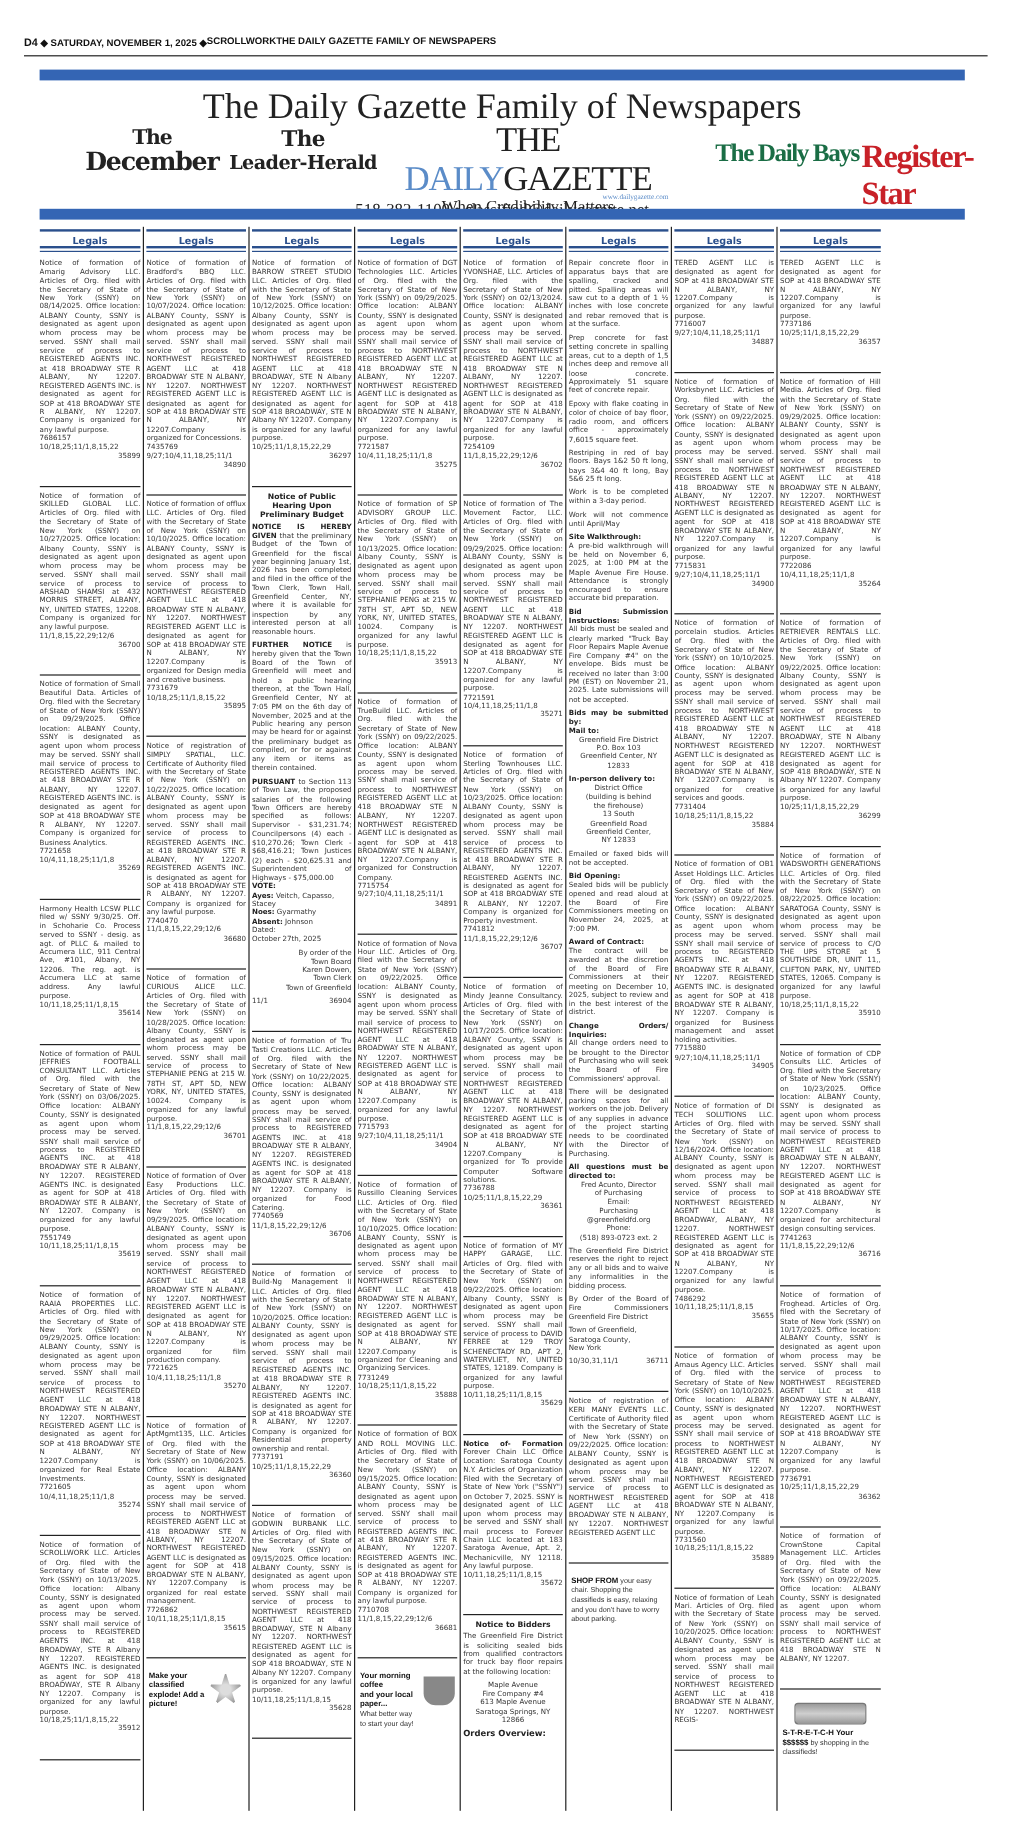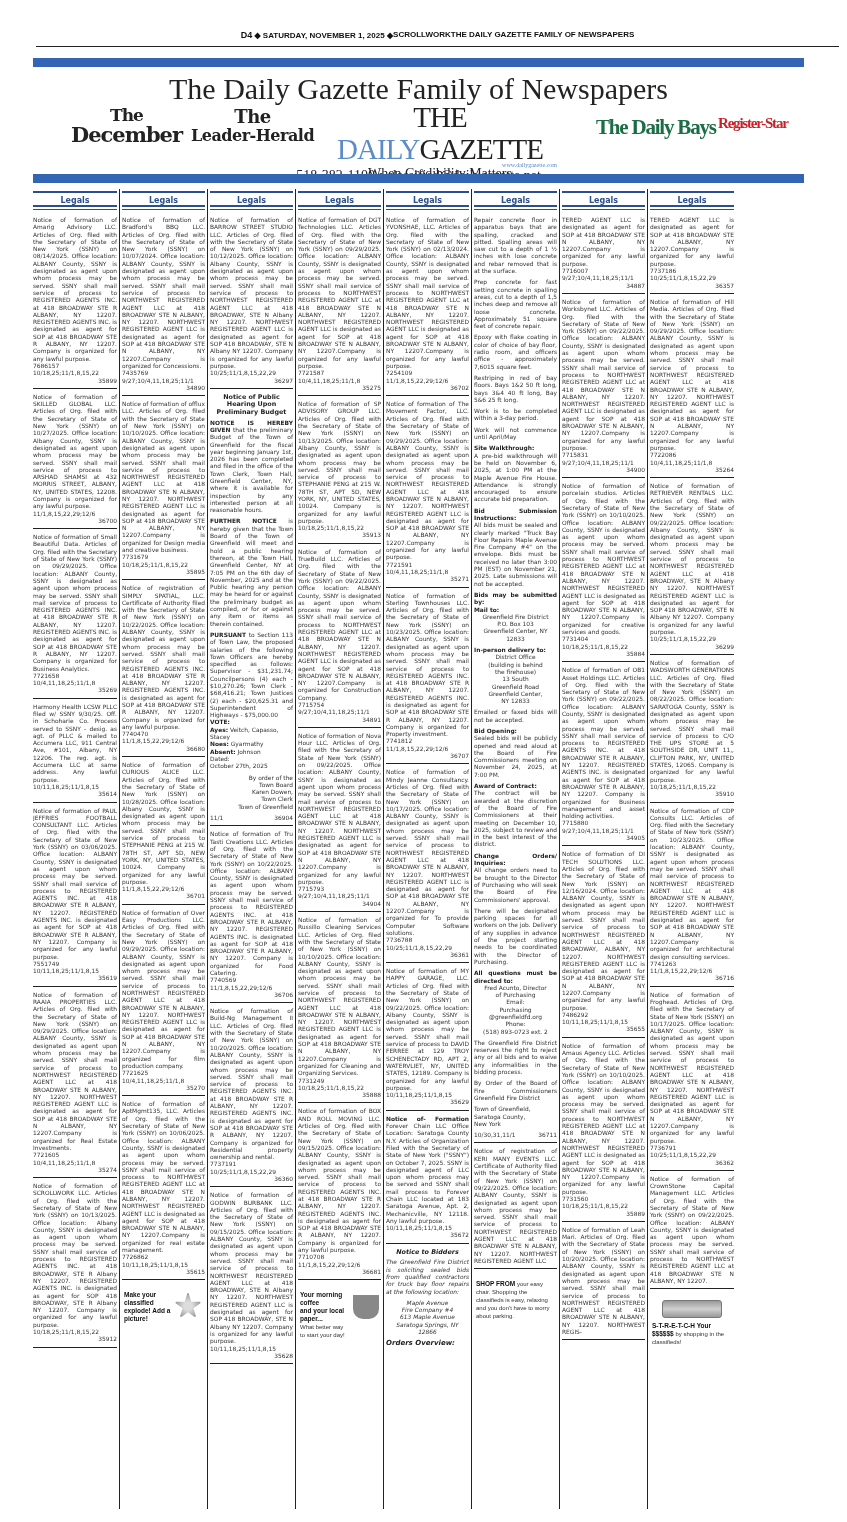--- a/index.html
+++ b/index.html
@@ -1,43 +1,43 @@
 <!DOCTYPE html>
 <html><head>
 <meta charset="utf-8">
 <style>
   * { box-sizing: border-box; margin: 0; padding: 0; }
   body { width: 847px; height: 1522px; background: #fff; font-family: "DejaVu Sans", sans-serif; color: #222; overflow: hidden; position: relative; }
-  .folio-wrap { position: absolute; left: 20px; top: 30px; width: 803px; display: flex; justify-content: center; font-family: "Liberation Sans", sans-serif; font-size: 8px; font-weight: bold; color: #111; padding-bottom: 6px; border-bottom: 1px solid #222; margin-left: 16px; }
+  .folio-wrap { position: absolute; left: 20px; top: 30px; width: 803px; display: flex; justify-content: flex-start; font-family: "Liberation Sans", sans-serif; font-size: 8px; font-weight: bold; color: #111; padding-bottom: 6px; border-bottom: 1px solid #222; }
   .folio-left b { font-size: 9px; }
   .banner { position: absolute; left: 33px; top: 58px; width: 771px; height: 125px; }
   .bar { height: 9px; background: #3465b4; }
   .bar.bottom { position: absolute; bottom: 0; left: 0; right: 0; }
   .family-title { text-align: center; font-family: "Liberation Serif", serif; font-size: 30px; color: #222; margin-top: 6px; line-height: 32px; }
   .logos { position: relative; height: 60px; margin-left: 30px; }
   .logo-recorder { position: absolute; left: 8px; top: 0; font-family: "DejaVu Serif", serif; font-weight: bold; text-align: center; line-height: 20px; font-size: 21px; letter-spacing: -1px; }
   .logo-recorder .small { font-size: 17px; display: block; }
   .logo-leader { position: absolute; left: 128px; top: 2px; font-family: "DejaVu Serif", serif; font-weight: bold; text-align: center; line-height: 19px; font-size: 16px; letter-spacing: -0.5px; }
   .logo-gazette { position: absolute; left: 256px; top: -4px; width: 242px; text-align: center; }
   .logo-gazette .name { font-family: "Liberation Serif", serif; font-size: 29px; letter-spacing: -1px; line-height: 32px; color: #222; }
   .logo-gazette .name span.blue { color: #5b8cc8; }
   .logo-gazette .url { font-family: "Liberation Serif", serif; font-size: 6px; color: #5b8cc8; text-align: right; padding-right: 4px; margin-top: -3px; }
   .logo-gazette .tag { font-family: "Liberation Serif", serif; font-size: 14px; color: #222; margin-top: -2px; }
   .logo-mail { position: absolute; left: 533px; top: 10px; font-family: "Liberation Serif", serif; font-weight: bold; font-size: 21px; color: #1a6d45; letter-spacing: -1.2px; }
-  .logo-register { position: absolute; left: 655px; top: 10px; font-family: "Liberation Serif", serif; font-weight: bold; font-size: 15px; color: #c82128; letter-spacing: -1.2px; }
+  .logo-register { position: absolute; left: 655px; top: 10px; font-family: "Liberation Serif", serif; font-weight: bold; font-size: 27px; color: #c82128; letter-spacing: -1.2px; }
   .contact { text-align: center; font-family: "Liberation Serif", serif; font-size: 14px; color: #222; margin-top: 3px; }
   .columns { position: absolute; left: 33px; top: 189px; width: 792px; height: 1320px; display: flex; }
   .col { width: 88px; flex: none; padding: 0 2px 0 2px; border-right: 1px solid #222; overflow: hidden; position: relative; height: 1320px; }
   .col:nth-child(1) { width: 87px; padding-left: 0; }
   .col:last-child { border-right: none; }
   .col-head { border-top: 2px solid #2a4f8c; border-bottom: 2px solid #2a4f8c; margin-top: 2px; padding: 3px 0 0 0; text-align: center; font-family: "DejaVu Sans", sans-serif; font-weight: bold; font-size: 8px; color: #2a4f8c; position: relative; }
   .col-head::after { content: ""; position: absolute; left: 0; right: 0; bottom: -5px; border-bottom: 1px solid #2a4f8c; }
   .col-head::before { content: ""; position: absolute; left: 0; right: 0; top: -5px; border-top: 1px solid #2a4f8c; }
   .col-body { margin-top: 10px; }
-  .notice { font-size: 5.9px; line-height: 7.3px; text-align: justify; color: #333; padding-bottom: 3px; border-bottom: 1px solid #222; margin-bottom: 5px; word-break: break-word; hyphens: auto; }
+  .notice { font-size: 5.9px; line-height: 7.3px; text-align: justify; color: #333; padding-bottom: 20px; border-bottom: 1px solid #222; margin-bottom: 5px; word-break: break-word; hyphens: auto; }
   .notice .ref { text-align: left; display: block; }
   .notice .code { text-align: right; display: block; }
   .notice .title { font-weight: bold; text-align: center; font-size: 6.4px; line-height: 7.6px; display: block; margin-bottom: 3px; color: #222; }
   .notice b { color: #222; }
   .notice p { margin-bottom: 4px; }
   .notice .center { text-align: center; display: block; }
   .notice .right { text-align: right; display: block; }
   .ad { font-family: "Liberation Sans", sans-serif; font-size: 6px; line-height: 8px; color: #333; padding: 6px 2px; }
   .ad b { font-size: 6.5px; color: #111; }
   .ad-burst { display: inline-block; width: 30px; height: 30px; background: radial-gradient(circle, #ddd 20%, #999 60%, transparent 62%); float: right; clip-path: polygon(50% 0%, 61% 35%, 98% 35%, 68% 57%, 79% 91%, 50% 70%, 21% 91%, 32% 57%, 2% 35%, 39% 35%); }
@@ -142,21 +142,21 @@
     </div>
     <div class="col">
       <div class="col-head">Legals</div>
       <div class="col-body">
         <div class="notice"><span>Notice of formation of YVONSHAE, LLC. Articles of Org. filed with the Secretary of State of New York (SSNY) on 02/13/2024. Office location: ALBANY County, SSNY is designated as agent upon whom process may be served. SSNY shall mail service of process to NORTHWEST REGISTERED AGENT LLC at 418 BROADWAY STE N ALBANY, NY 12207. NORTHWEST REGISTERED AGENT LLC is designated as agent for SOP at 418 BROADWAY STE N ALBANY, NY 12207.Company is organized for any lawful purpose.</span><span class="ref">7254109</span><span class="ref">11/1,8,15,22,29;12/6</span><span class="code">36702</span></div>
         <div class="notice"><span>Notice of formation of The Movement Factor, LLC. Articles of Org. filed with the Secretary of State of New York (SSNY) on 09/29/2025. Office location: ALBANY County, SSNY is designated as agent upon whom process may be served. SSNY shall mail service of process to NORTHWEST REGISTERED AGENT LLC at 418 BROADWAY STE N ALBANY, NY 12207. NORTHWEST REGISTERED AGENT LLC is designated as agent for SOP at 418 BROADWAY STE N ALBANY, NY 12207.Company is organized for any lawful purpose.</span><span class="ref">7721591</span><span class="ref">10/4,11,18,25;11/1,8</span><span class="code">35271</span></div>
         <div class="notice"><span>Notice of formation of Sterling Townhouses LLC. Articles of Org. filed with the Secretary of State of New York (SSNY) on 10/23/2025. Office location: ALBANY County, SSNY is designated as agent upon whom process may be served. SSNY shall mail service of process to REGISTERED AGENTS INC. at 418 BROADWAY STE R ALBANY, NY 12207. REGISTERED AGENTS INC. is designated as agent for SOP at 418 BROADWAY STE R ALBANY, NY 12207. Company is organized for Property investment.</span><span class="ref">7741812</span><span class="ref">11/1,8,15,22,29;12/6</span><span class="code">36707</span></div>
         <div class="notice"><span>Notice of formation of Mindy Jeanne Consultancy. Articles of Org. filed with the Secretary of State of New York (SSNY) on 10/17/2025. Office location: ALBANY County, SSNY is designated as agent upon whom process may be served. SSNY shall mail service of process to NORTHWEST REGISTERED AGENT LLC at 418 BROADWAY STE N ALBANY, NY 12207. NORTHWEST REGISTERED AGENT LLC is designated as agent for SOP at 418 BROADWAY STE N ALBANY, NY 12207.Company is organized for To provide Computer Software solutions.</span><span class="ref">7736788</span><span class="ref">10/25;11/1,8,15,22,29</span><span class="code">36361</span></div>
         <div class="notice"><span>Notice of formation of MY HAPPY GARAGE, LLC. Articles of Org. filed with the Secretary of State of New York (SSNY) on 09/22/2025. Office location: Albany County, SSNY is designated as agent upon whom process may be served. SSNY shall mail service of process to DAVID FERREE at 129 TROY SCHENECTADY RD, APT 2, WATERVLIET, NY, UNITED STATES, 12189. Company is organized for any lawful purpose.</span><span class="ref">10/11,18,25;11/1,8,15</span><span class="code">35629</span></div>
         <div class="notice"><b>Notice of- Formation</b> <span>Forever Chain LLC Office Location: Saratoga County N.Y. Articles of Organization Filed with the Secretary of State of New York ("SSNY") on October 7, 2025. SSNY is designated agent of LLC upon whom process may be served and SSNY shall mail process to Forever Chain LLC located at 183 Saratoga Avenue, Apt. 2, Mechanicville, NY 12118. Any lawful purpose.</span><span class="ref">10/11,18,25;11/1,8,15</span><span class="code">35672</span></div>
-        <div class="notice" style="border-bottom: none; font-style: italic;"><span class="title">Notice to Bidders</span><p>The Greenfield Fire District is soliciting sealed bids from qualified contractors for truck bay floor repairs at the following location:</p><p>
+        <div class="notice" style="border-bottom: none;"><span class="title">Notice to Bidders</span><p>The Greenfield Fire District is soliciting sealed bids from qualified contractors for truck bay floor repairs at the following location:</p><p>
             <span class="center">Maple Avenue</span>
             <span class="center">Fire Company #4</span>
             <span class="center">613 Maple Avenue</span>
             <span class="center">Saratoga Springs, NY</span>
             <span class="center">12866</span>
           </p><b style="font-size: 7px;">Orders Overview:</b></div>
       </div>
     </div>
     <div class="col">
       <div class="col-head">Legals</div>

